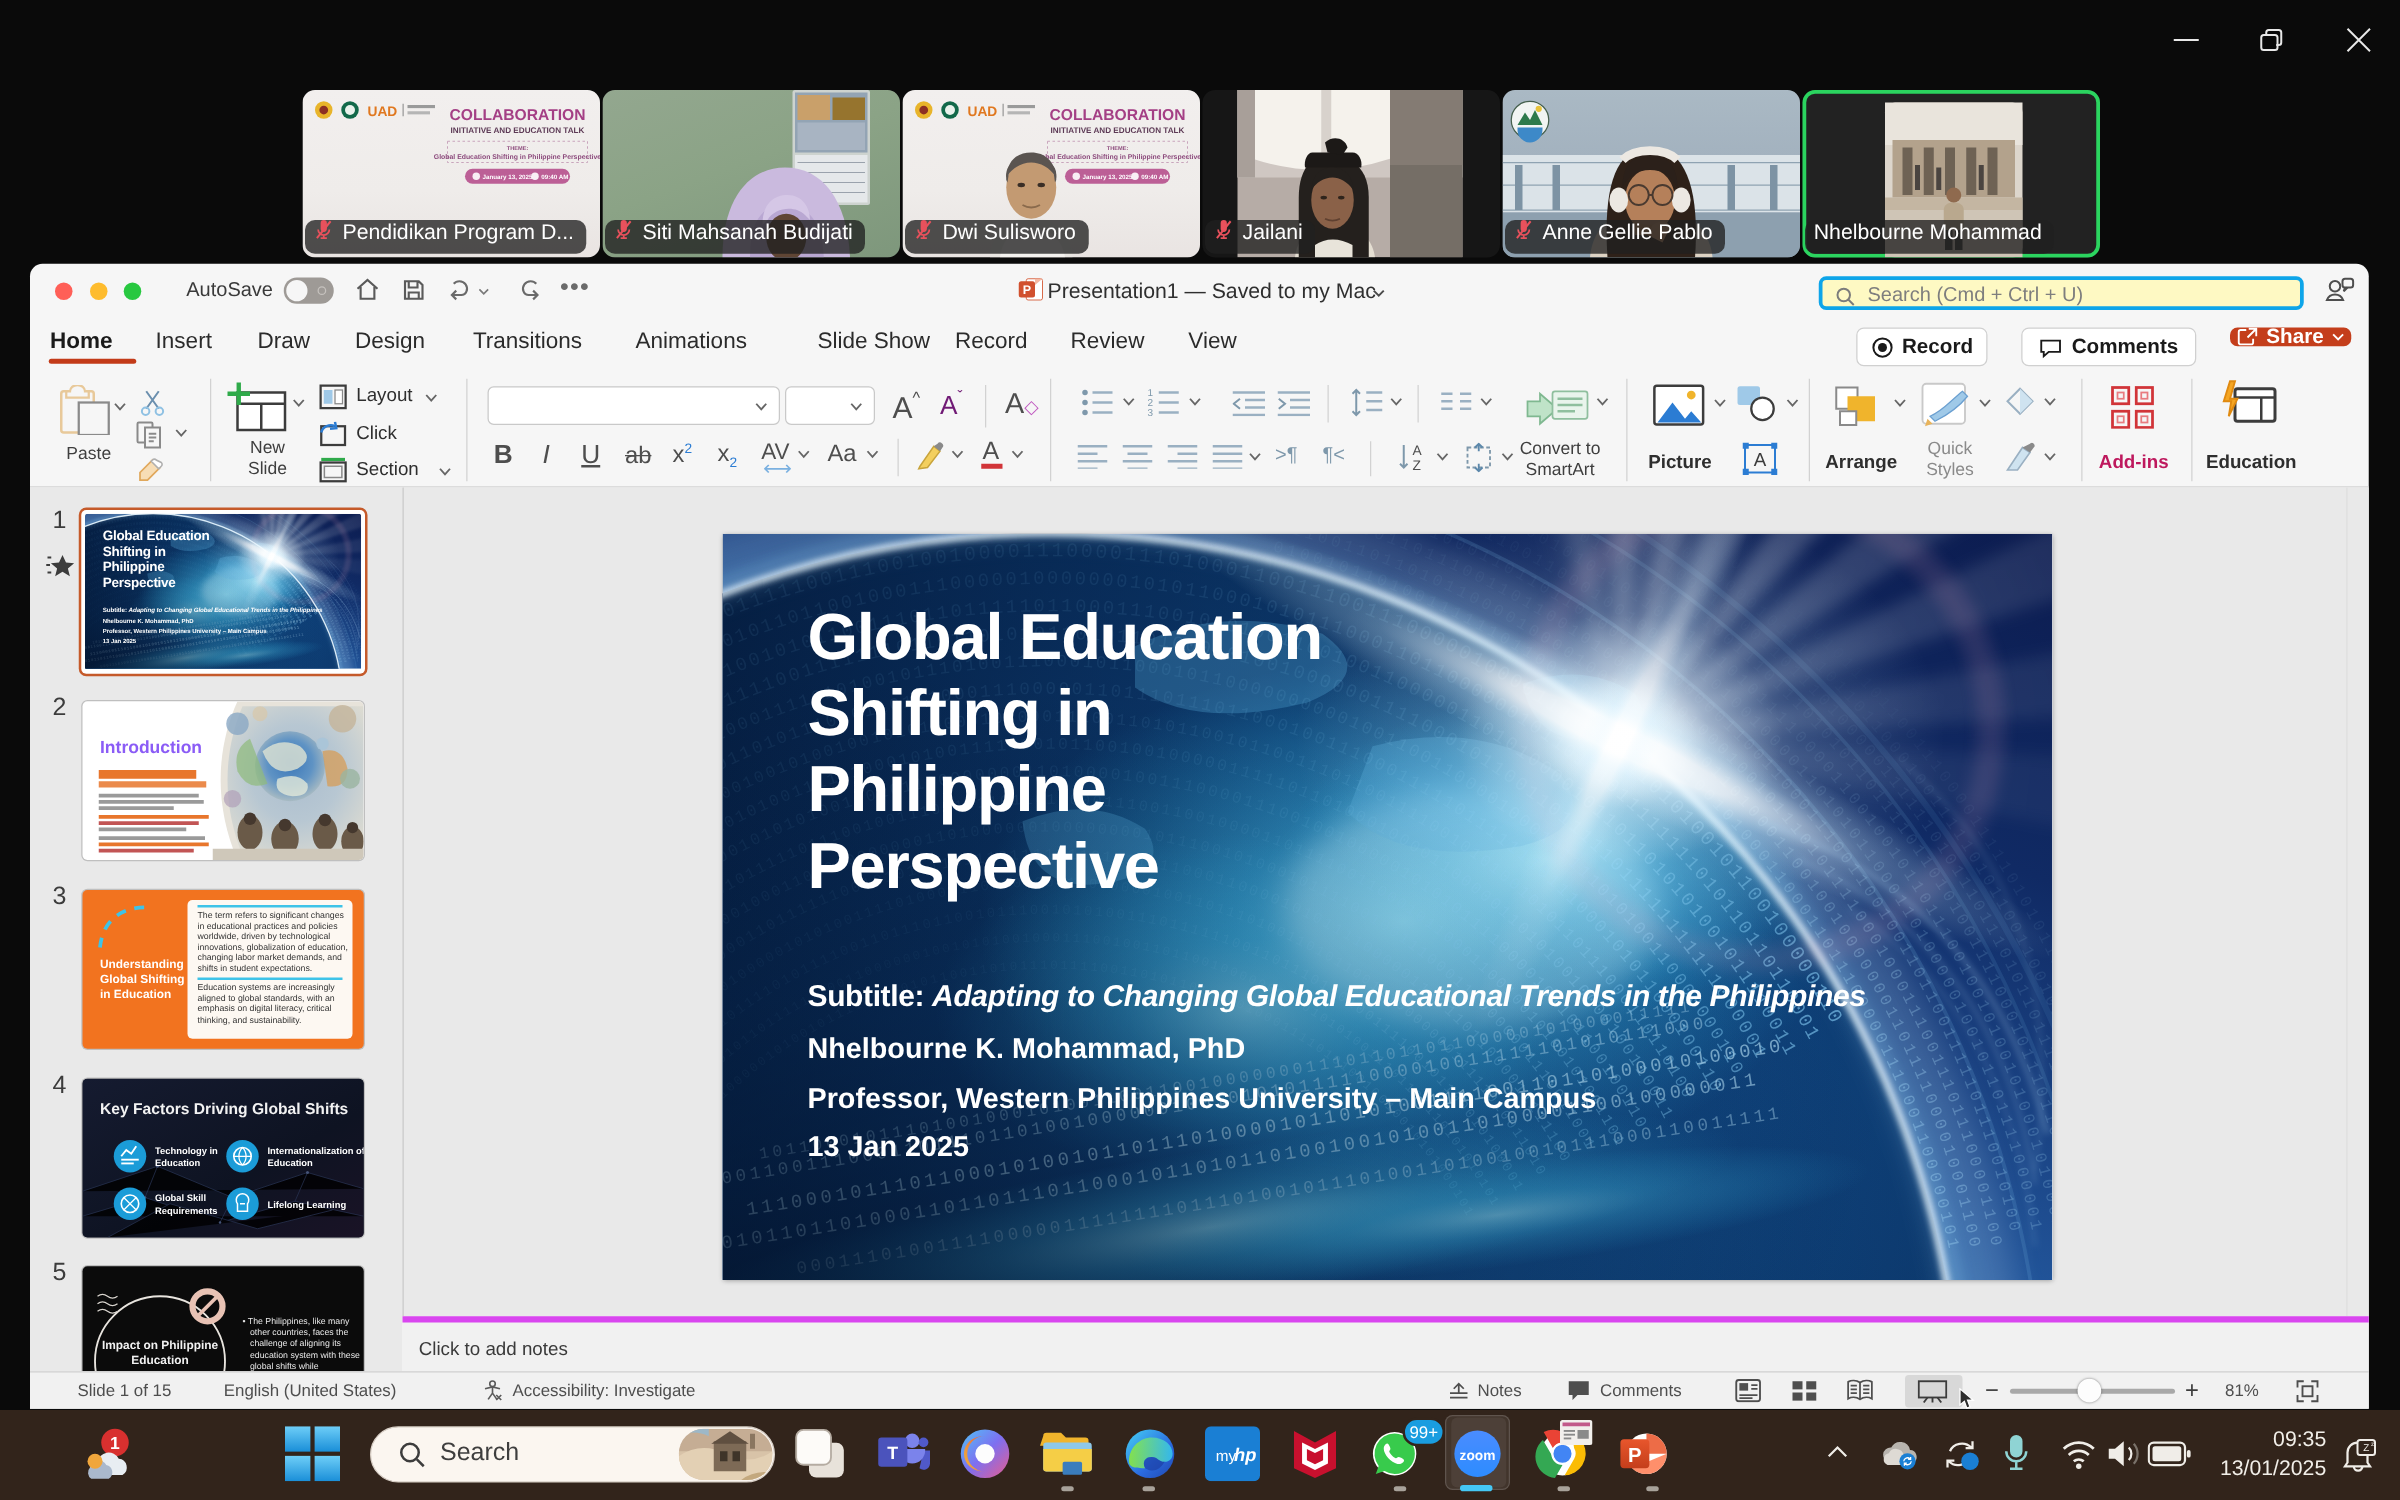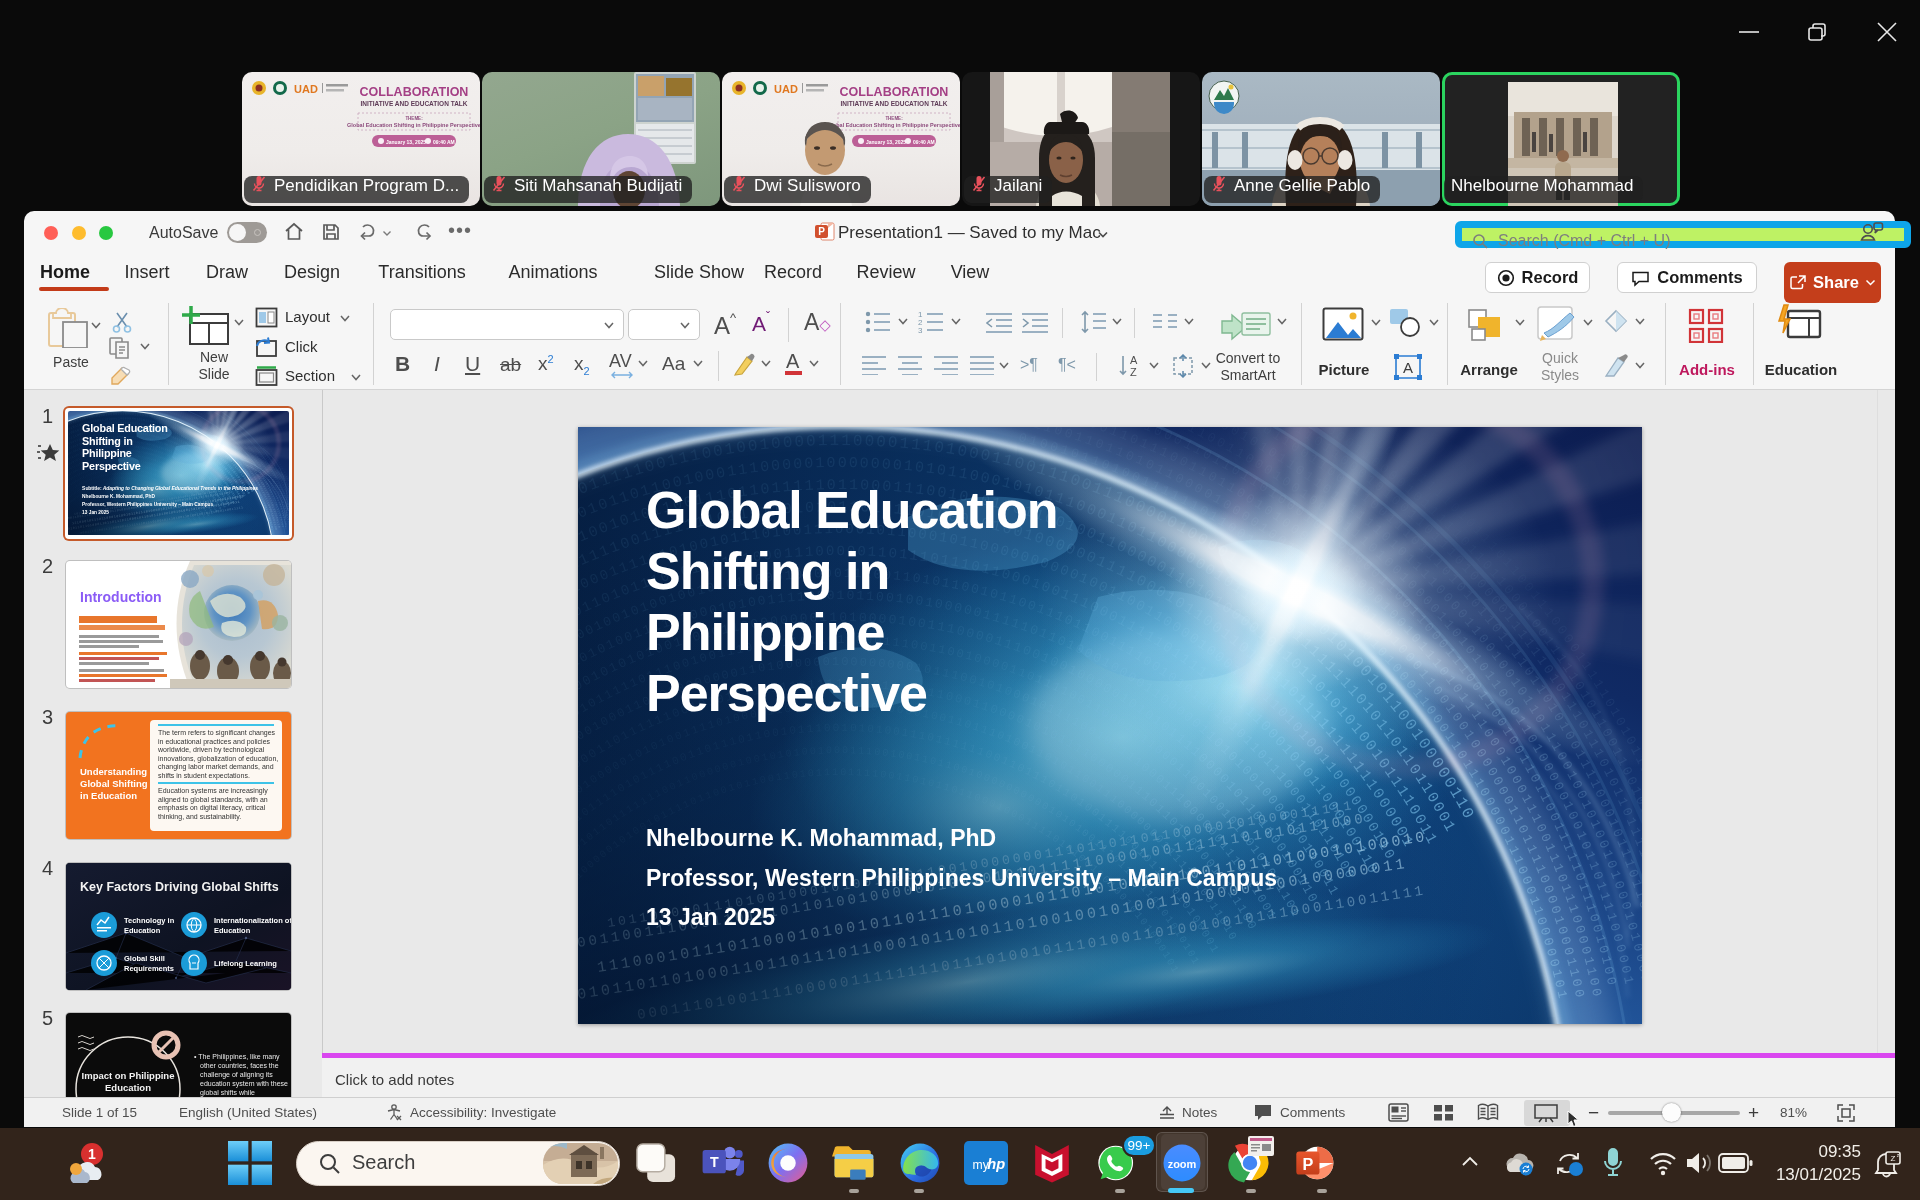--- a/index.html
+++ b/index.html
@@ -284,21 +284,21 @@
         <rect x="7" y="2" width="13" height="17" rx="1.5" fill="#fff" stroke="#d86a4a" stroke-width="0.8"></rect>
         <path d="M14 2 h6 l-6 5 z" fill="#f4b9a4"></path>
         <rect x="1" y="4" width="13" height="13" rx="2" fill="#d1502e"></rect>
         <text x="7.5" y="14" font-size="10" font-weight="bold" fill="#fff" text-anchor="middle" font-family="Liberation Sans">P</text>
       </svg>
     <div class="abs" style="left:814px;top:12px;font-size:17px;color:#2f2f2f">Presentation1 — Saved to my Mac</div>
     <svg class="abs" style="left:1073px;top:19px" width="12" height="9" viewBox="0 0 12 9" fill="none" stroke="#4a4a4a" stroke-width="1.6">
         <path d="M2 2.5 L6 6.5 L10 2.5"></path>
       </svg>
 
-    <div class="abs" style="left:1431px;top:10px;width:456px;height:27px;border:7px solid #0ea5e9;border-radius:6px;background:#bef264">
+    <div class="abs" style="left:1431px;top:10px;width:388px;height:27px;border:3px solid #0ea5e9;border-radius:6px;background:#fef9c3">
       <svg class="abs" style="left:10px;top:5px" width="17" height="17" viewBox="0 0 17 17" fill="none" stroke="#7c7c7c" stroke-width="1.6">
           <circle cx="7" cy="7" r="5"></circle>
           <line x1="10.8" y1="10.8" x2="15" y2="15"></line>
         </svg>
       <div class="abs" style="left:36px;top:4px;font-size:16px;color:#7e7e7e">Search (Cmd + Ctrl + U)</div>
     </div>
     <svg class="abs" style="left:1833px;top:8px" width="28" height="28" viewBox="0 0 28 28" fill="none" stroke="#4e4e4e" stroke-width="1.6">
         <circle cx="11" cy="10" r="4.2"></circle>
         <path d="M4.5 21 a7 7 0 0 1 13 0 Z"></path>
         <rect x="17" y="4" width="8.5" height="7" rx="2"></rect>
@@ -318,21 +318,21 @@
     <div class="tab" style="left:862px">Review</div>
     <div class="tab" style="left:946px">View</div>
 
     <div class="abs" style="left:1461px;top:51px;width:105px;height:31px;background:#fff;border:1px solid #d0d0d0;border-radius:6px;display:flex;align-items:center;justify-content:center;font-size:16.5px;color:#1a1a1a;font-weight:bold"><svg width="18" height="18" viewBox="0 0 18 18" style="margin-right:7px">
           <circle cx="9" cy="9" r="7.3" fill="none" stroke="#1a1a1a" stroke-width="1.6"></circle>
           <circle cx="9" cy="9" r="3.6" fill="#1a1a1a"></circle>
         </svg>Record</div>
     <div class="abs" style="left:1593px;top:51px;width:140px;height:31px;background:#fff;border:1px solid #d0d0d0;border-radius:6px;display:flex;align-items:center;justify-content:center;font-size:16.5px;color:#1a1a1a;font-weight:bold"><svg width="19" height="18" viewBox="0 0 19 18" style="margin-right:7px" fill="none" stroke="#1a1a1a" stroke-width="1.5">
           <path d="M2 3.5 h15 v9 h-9 l-4 3.5 v-3.5 h-2 z"></path>
         </svg>Comments</div>
-    <div class="abs" style="left:1760px;top:51px;width:97px;height:41px;background:#c43e1b;border-radius:6px;display:flex;align-items:center;justify-content:center;font-size:16.5px;color:#fff;font-weight:bold"><svg width="18" height="17" viewBox="0 0 18 17" style="margin-right:6px" fill="none" stroke="#fff" stroke-width="1.5">
+    <div class="abs" style="left:1760px;top:51px;width:97px;height:15px;background:#c43e1b;border-radius:6px;display:flex;align-items:center;justify-content:center;font-size:16.5px;color:#fff;font-weight:bold"><svg width="18" height="17" viewBox="0 0 18 17" style="margin-right:6px" fill="none" stroke="#fff" stroke-width="1.5">
           <path d="M8 3 H3.5 a1.5 1.5 0 0 0-1.5 1.5 V13 a1.5 1.5 0 0 0 1.5 1.5 H12 a1.5 1.5 0 0 0 1.5-1.5 V10"></path>
           <path d="M10 2 h6 v6 M16 2 L9 9"></path>
         </svg>Share<svg width="11" height="8" viewBox="0 0 11 8" style="margin-left:6px" fill="none" stroke="#fff" stroke-width="1.5">
           <path d="M1.5 1.5 L5.5 5.5 L9.5 1.5"></path>
         </svg></div>
   </div>
   <div id="toolbar">
 
     <svg class="abs" style="left:23px;top:97px" width="44" height="40" viewBox="0 0 44 40">
         <rect x="2" y="5" width="26" height="33" rx="2" fill="none" stroke="#e8c99a" stroke-width="2"></rect>
@@ -1185,20 +1185,21 @@
 <g fill="none" stroke="#bfe4ff" filter="url(#blur1)">
 <path d="M830 230 q 180 60 230 250" opacity="0.3" stroke-width="3"></path>
 <path d="M860 260 q 160 70 190 260" opacity="0.22" stroke-width="2.5"></path>
 <path d="M900 300 q 130 80 150 270" opacity="0.18" stroke-width="2"></path>
 <path d="M940 180 q 140 110 110 330" opacity="0.15" stroke-width="2.5"></path>
 </g>
 <rect width="1064" height="597" fill="url(#darkbl)"></rect>
 </g>
 </svg>
           <div style="position:absolute;left:68px;top:53px;color:#fff;font-weight:600;font-size:52px;line-height:61px;letter-spacing:-1px">Global Education<br>Shifting in<br>Philippine<br>Perspective</div>
+<div style="position:absolute;left:68px;top:357px;color:#fff;font-size:24px;font-weight:700;letter-spacing:-0.3px">Subtitle: <span style="font-style:italic">Adapting to Changing Global Educational Trends in the Philippines</span></div>
 <div style="position:absolute;left:68px;top:398px;color:#fff;font-size:23px;font-weight:700">Nhelbourne K. Mohammad, PhD</div>
 <div style="position:absolute;left:68px;top:438px;color:#fff;font-size:23px;font-weight:700">Professor, Western Philippines University – Main Campus</div>
 <div style="position:absolute;left:68px;top:477px;color:#fff;font-size:23px;font-weight:700">13 Jan 2025</div>
         </div>
       </div>
   </div>
   <div id="notes">
       <div style="margin:13px 0 0 13px;font-size:15px;color:#3a3a3a">Click to add notes</div>
     </div>
   <div id="statusbar">

